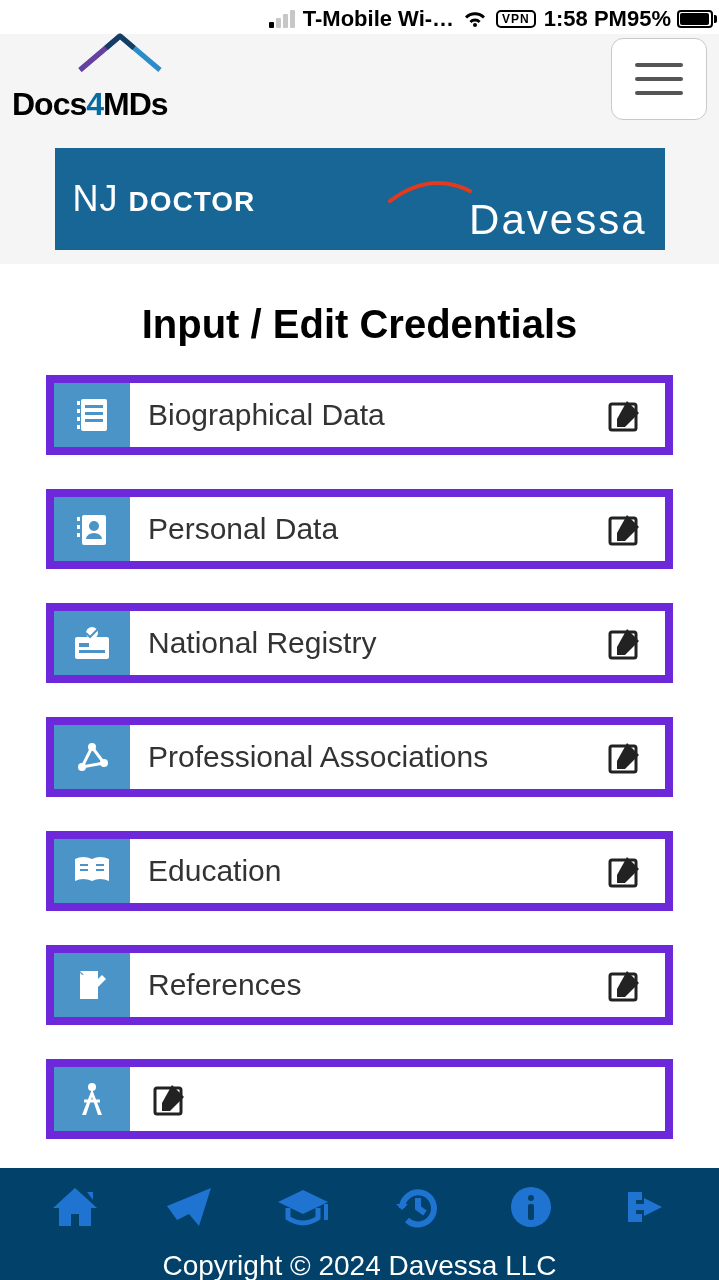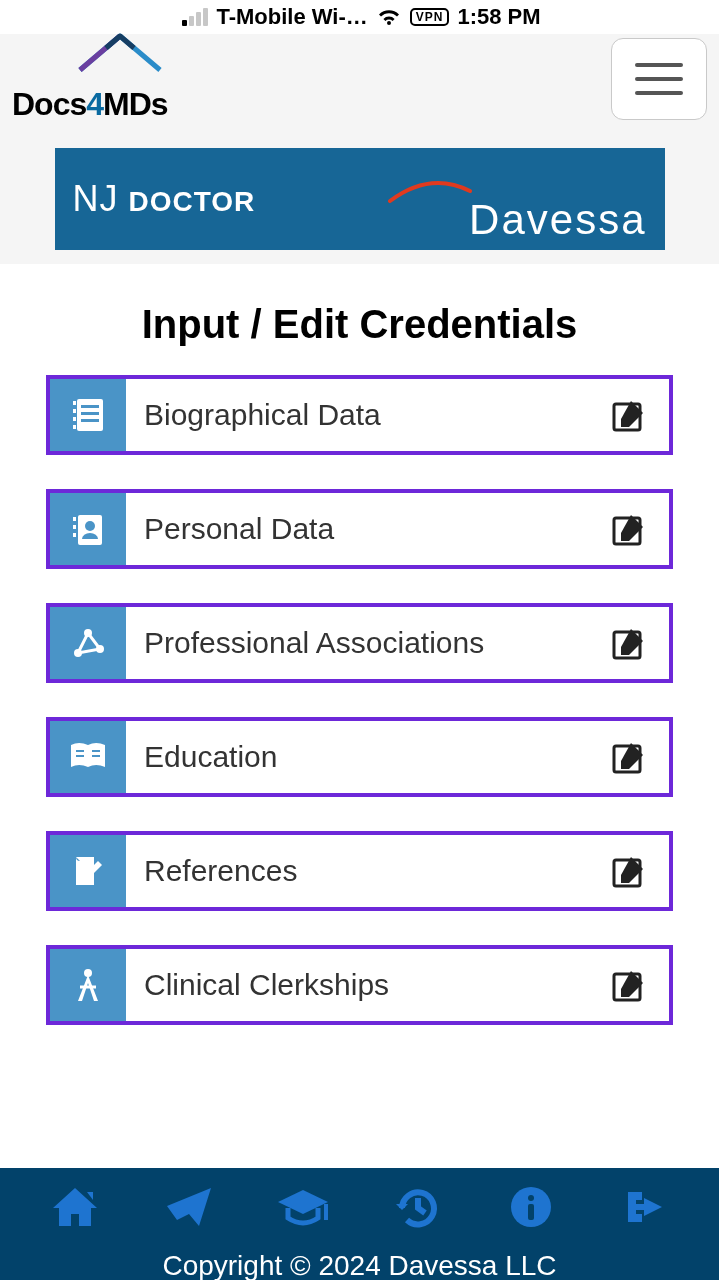--- a/index.html
+++ b/index.html
@@ -1,18 +1,18 @@
 <!DOCTYPE html>
 <html><head>
 <meta charset="utf-8">
 <style>
   * { box-sizing: border-box; margin: 0; padding: 0; }
   html, body { width: 719px; height: 1280px; font-family: -apple-system, Helvetica, Arial, sans-serif; background: #fff; }
   
-  .status-bar { display: flex; align-items: center; justify-content: flex-start; padding: 4px 2px 0 6px; height: 34px; font-size: 22px; font-weight: 600; flex-direction: column; }
+  .status-bar { display: flex; align-items: center; justify-content: flex-end; padding: 4px 2px 0 6px; height: 34px; font-size: 22px; font-weight: 600; }
   .status-left { display: flex; align-items: center; gap: 8px; }
   .status-right { display: flex; align-items: center; gap: 6px; }
   .signal { display: flex; align-items: flex-end; gap: 2px; }
   .signal span { width: 5px; background: #c7c7c7; border-radius: 1px; }
   .signal span:nth-child(1){height:6px;background:#000;}
   .signal span:nth-child(2){height:10px;}
   .signal span:nth-child(3){height:14px;}
   .signal span:nth-child(4){height:18px;}
   .vpn-badge { border:2px solid #000; border-radius:5px; padding:0 4px; font-size:12px; letter-spacing:1px; font-weight:700; }
   .battery { display:flex; align-items:center; }
@@ -29,21 +29,21 @@
   .hamburger span { width:48px; height:4px; background:#555; border-radius:2px; }
   .banner { margin:28px auto 0; width:610px; height:102px; background:#176696; color:#fff; display:flex; align-items:center; justify-content:space-between; padding:0 18px; position:relative; }
   .banner .nj { font-size:36px; font-weight:400; letter-spacing:1px; }
   .banner .doctor { font-size:28px; font-weight:800; letter-spacing:1px; margin-left:10px;}
   .banner-left { display:flex; align-items:baseline; }
   .banner-right { font-size:42px; font-weight:300; letter-spacing:2px; align-self:flex-end; margin-bottom:6px; position:relative;}
   .banner-swoosh { position:absolute; right:190px; top:28px; }
   
   .page-title { text-align:center; color:#000000; font-size:40px; font-weight:800; margin:38px 0 28px; }
   .cred-list { padding:0 46px; display:flex; flex-direction:column; gap:34px; }
-  .cred-item { border:4px solid #6d28d9; display:flex; align-items:stretch; height:80px; background:#fff; }
+  .cred-item { border:8px solid #6d28d9; display:flex; align-items:stretch; height:80px; background:#fff; }
   .cred-icon { width:76px; background:#4a94c7; display:flex; align-items:center; justify-content:center; }
   .cred-label { flex:1; display:flex; align-items:center; padding-left:18px; font-size:30px; color:#333; }
   .cred-edit { width:80px; display:flex; align-items:center; justify-content:center; }
   
   .bottom-nav { position:absolute; left:0; bottom:0; width:719px; height:112px; background:#02426a; color:#fff; display:flex; flex-direction:column; align-items:center; }
   .nav-icons { display:flex; gap:56px; margin-top:14px; }
   .nav-icons > div { width:58px; height:50px; display:flex; align-items:center; justify-content:center; }
   .copyright { margin-top:18px; font-size:28px; font-weight:500; }
   svg { display:block; }
 </style>
@@ -145,20 +145,38 @@
     </div>
     <div class="cred-label">Personal Data</div>
     <div class="cred-edit">
       <svg width="40" height="40" viewBox="0 0 40 40" fill="none" stroke="#222" stroke-width="3">
           <rect x="5" y="9" width="26" height="26" rx="2"></rect>
           <path d="M22 6 L34 18 L20 32 L12 32 L12 24 Z" fill="#222" stroke="none"></path>
         </svg>
     </div>
   </div>
 
+  <div class="cred-item">
+    <div class="cred-icon">
+      <svg width="42" height="40" viewBox="0 0 42 40" fill="#fff">
+          <rect x="4" y="14" width="34" height="22" rx="2"></rect>
+          <rect x="8" y="20" width="10" height="4" fill="#4a94c7"></rect>
+          <rect x="8" y="27" width="26" height="3" fill="#4a94c7"></rect>
+          <circle cx="21" cy="10" r="6"></circle>
+          <path d="M15 10 l4 4 l8 -8" stroke="#4a94c7" stroke-width="2" fill="none"></path>
+        </svg>
+    </div>
+    <div class="cred-label">National Registry</div>
+    <div class="cred-edit">
+      <svg width="40" height="40" viewBox="0 0 40 40" fill="none" stroke="#222" stroke-width="3">
+          <rect x="5" y="9" width="26" height="26" rx="2"></rect>
+          <path d="M22 6 L34 18 L20 32 L12 32 L12 24 Z" fill="#222" stroke="none"></path>
+        </svg>
+    </div>
+  </div>
 
   <div class="cred-item">
     <div class="cred-icon">
       <svg width="40" height="40" viewBox="0 0 40 40" fill="#fff">
           <circle cx="10" cy="30" r="4"></circle>
           <circle cx="20" cy="10" r="4"></circle>
           <circle cx="32" cy="26" r="4"></circle>
           <path d="M10 30 L20 10 L32 26 Z" fill="none" stroke="#fff" stroke-width="3"></path>
         </svg>
     </div>
@@ -209,21 +227,20 @@
   </div>
 
   <div class="cred-item">
     <div class="cred-icon">
       <svg width="36" height="40" viewBox="0 0 36 40" fill="#fff">
           <circle cx="18" cy="8" r="4"></circle>
           <path d="M18 10 L8 36 L12 36 L18 18 L24 36 L28 36 Z"></path>
           <path d="M10 22 h16" stroke="#fff" stroke-width="3"></path>
         </svg>
     </div>
-    <div class="cred-label">Clinical Clerkships</div>
     <div class="cred-edit">
       <svg width="40" height="40" viewBox="0 0 40 40" fill="none" stroke="#222" stroke-width="3">
           <rect x="5" y="9" width="26" height="26" rx="2"></rect>
           <path d="M22 6 L34 18 L20 32 L12 32 L12 24 Z" fill="#222" stroke="none"></path>
         </svg>
     </div>
   </div>
 
 </div>
 

